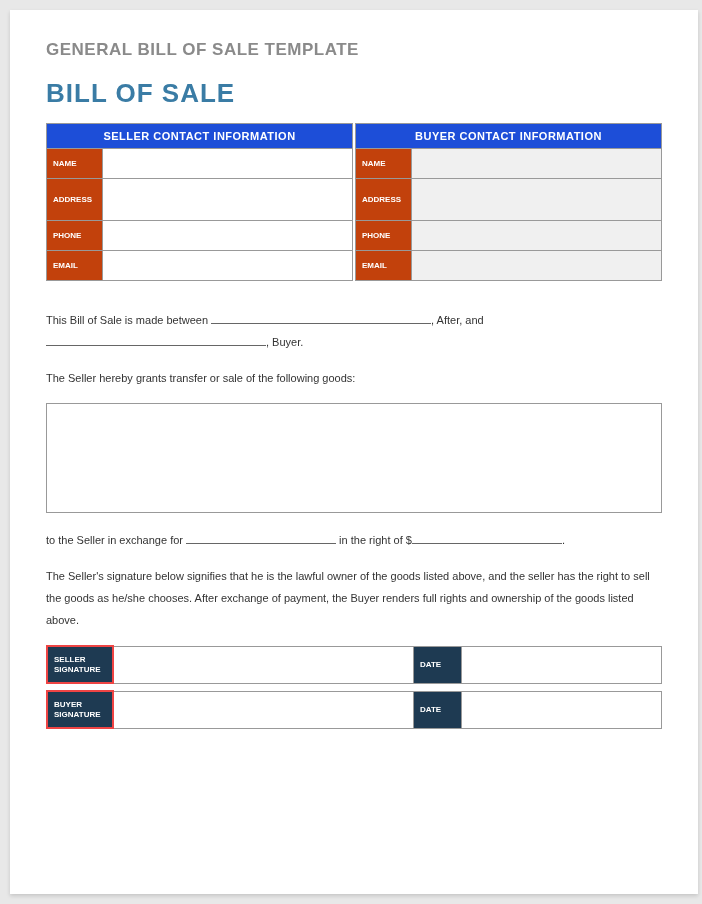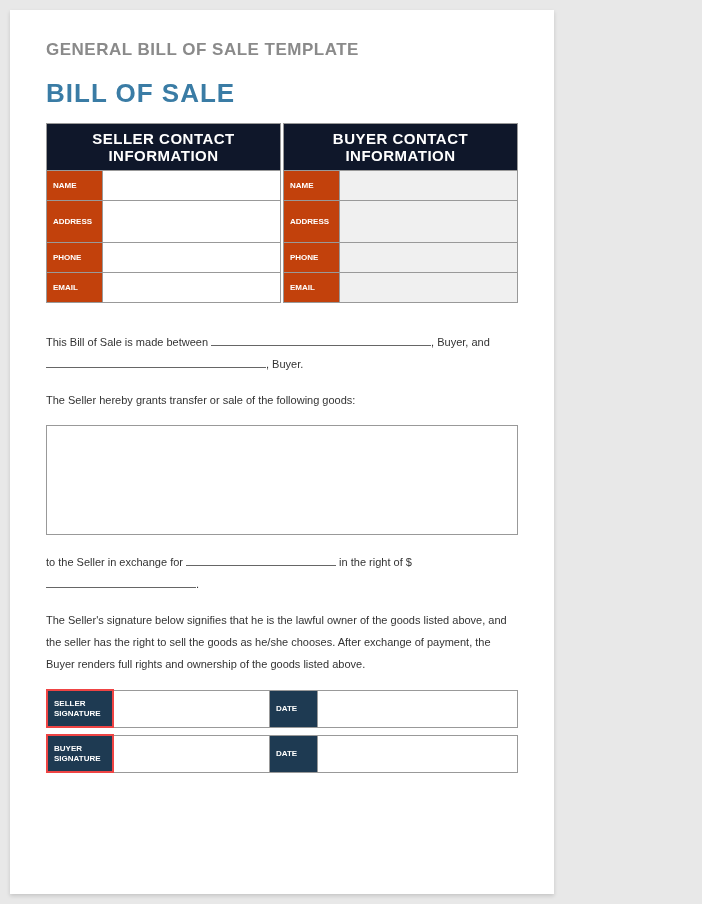--- a/index.html
+++ b/index.html
@@ -8,21 +8,21 @@
       box-sizing: border-box;
     }
     body {
       background: #e8e8e8;
       font-family: Arial, sans-serif;
       padding: 10px;
       width: 702px;
     }
     .page {
       background: #ffffff;
-      width: 544px;
+      width: 688px;
       min-height: 884px;
       padding: 30px 36px 40px 36px;
       box-shadow: 0 2px 4px rgba(0,0,0,0.15);
     }
     .template-title {
       color: #8a8a8a;
       font-size: 17px;
       font-weight: bold;
       letter-spacing: 0.5px;
       margin-bottom: 18px;
@@ -39,23 +39,23 @@
       display: flex;
       gap: 2px;
       margin-bottom: 28px;
     }
     .contact-table {
       flex: 1;
       border-collapse: collapse;
       width: 100%;
     }
     .contact-table th {
-      background: #0f172a;
-      color: #ffffff;
-      font-size: 15px;
+      background: #1d4ed8;
+      color: #ffffff;
+      font-size: 11px;
       font-weight: bold;
       padding: 6px 16px;
       text-align: center;
       letter-spacing: 0.5px;
       border: 1px solid #999;
     }
     .contact-table td.label {
       background: #c2410c;
       color: #ffffff;
       font-size: 8px;
@@ -193,21 +193,21 @@
         <td class="label">EMAIL</td>
         <td class="value"></td>
       </tr>
     </tbody>
       </table>
   </div>
 
 
   <div class="body-text">
     <span>This Bill of Sale is made between</span>
-    <span class="underline wide"></span><span>, Buyer, and</span><br>
+    <span class="underline wide"></span><span>, After, and</span><br>
     <span class="underline wide"></span><span>, Buyer.</span>
   </div>
 
   <div class="body-text">The Seller hereby grants transfer or sale of the following goods:</div>
 
   <div class="goods-box"></div>
 
   <div class="body-text">
     <span>to the Seller in exchange for</span>
     <span class="underline med"></span>

